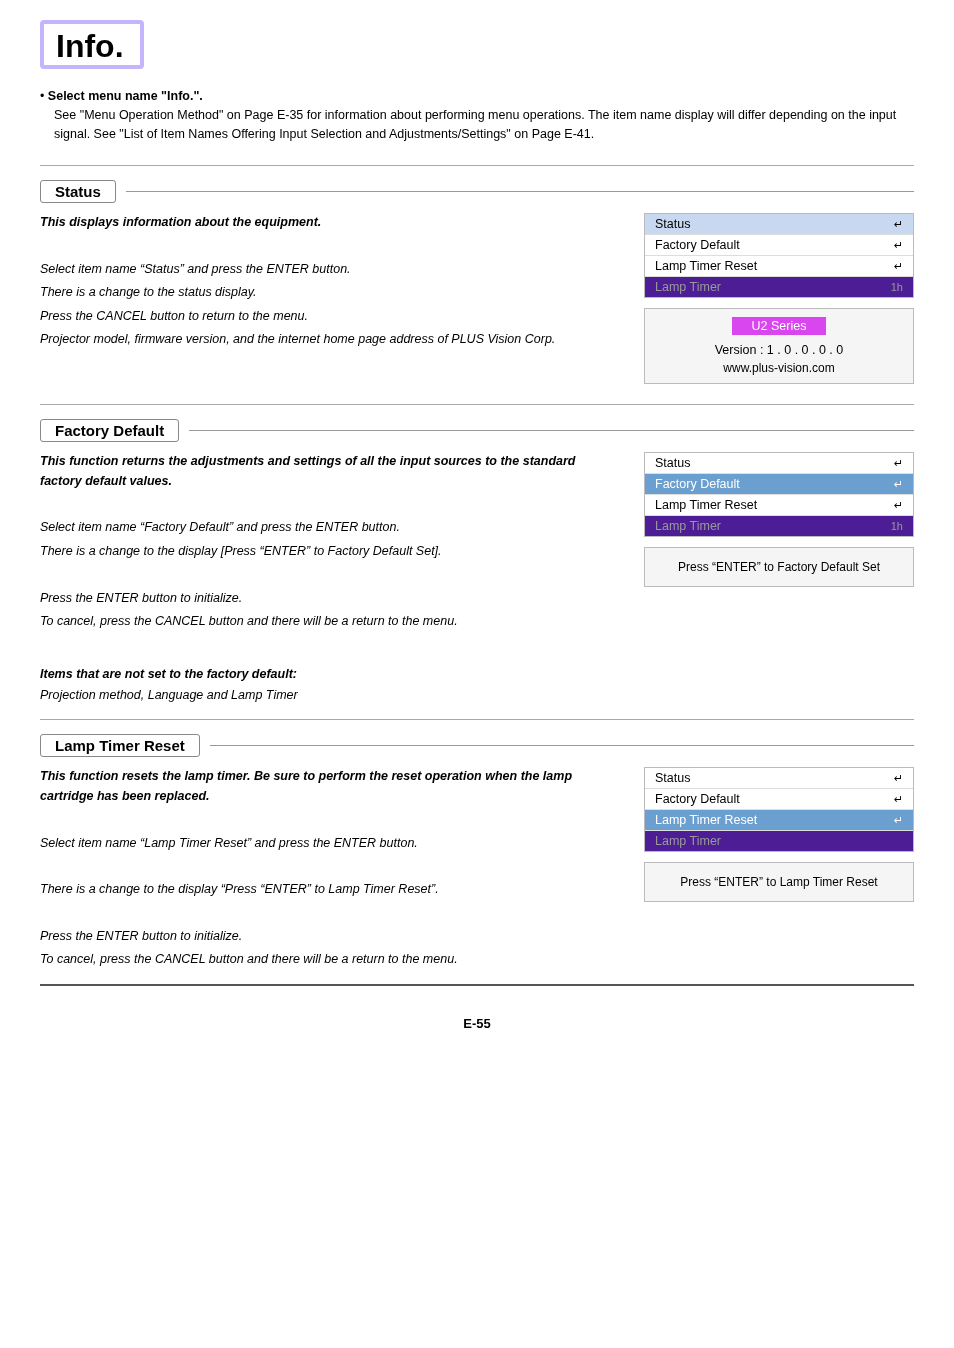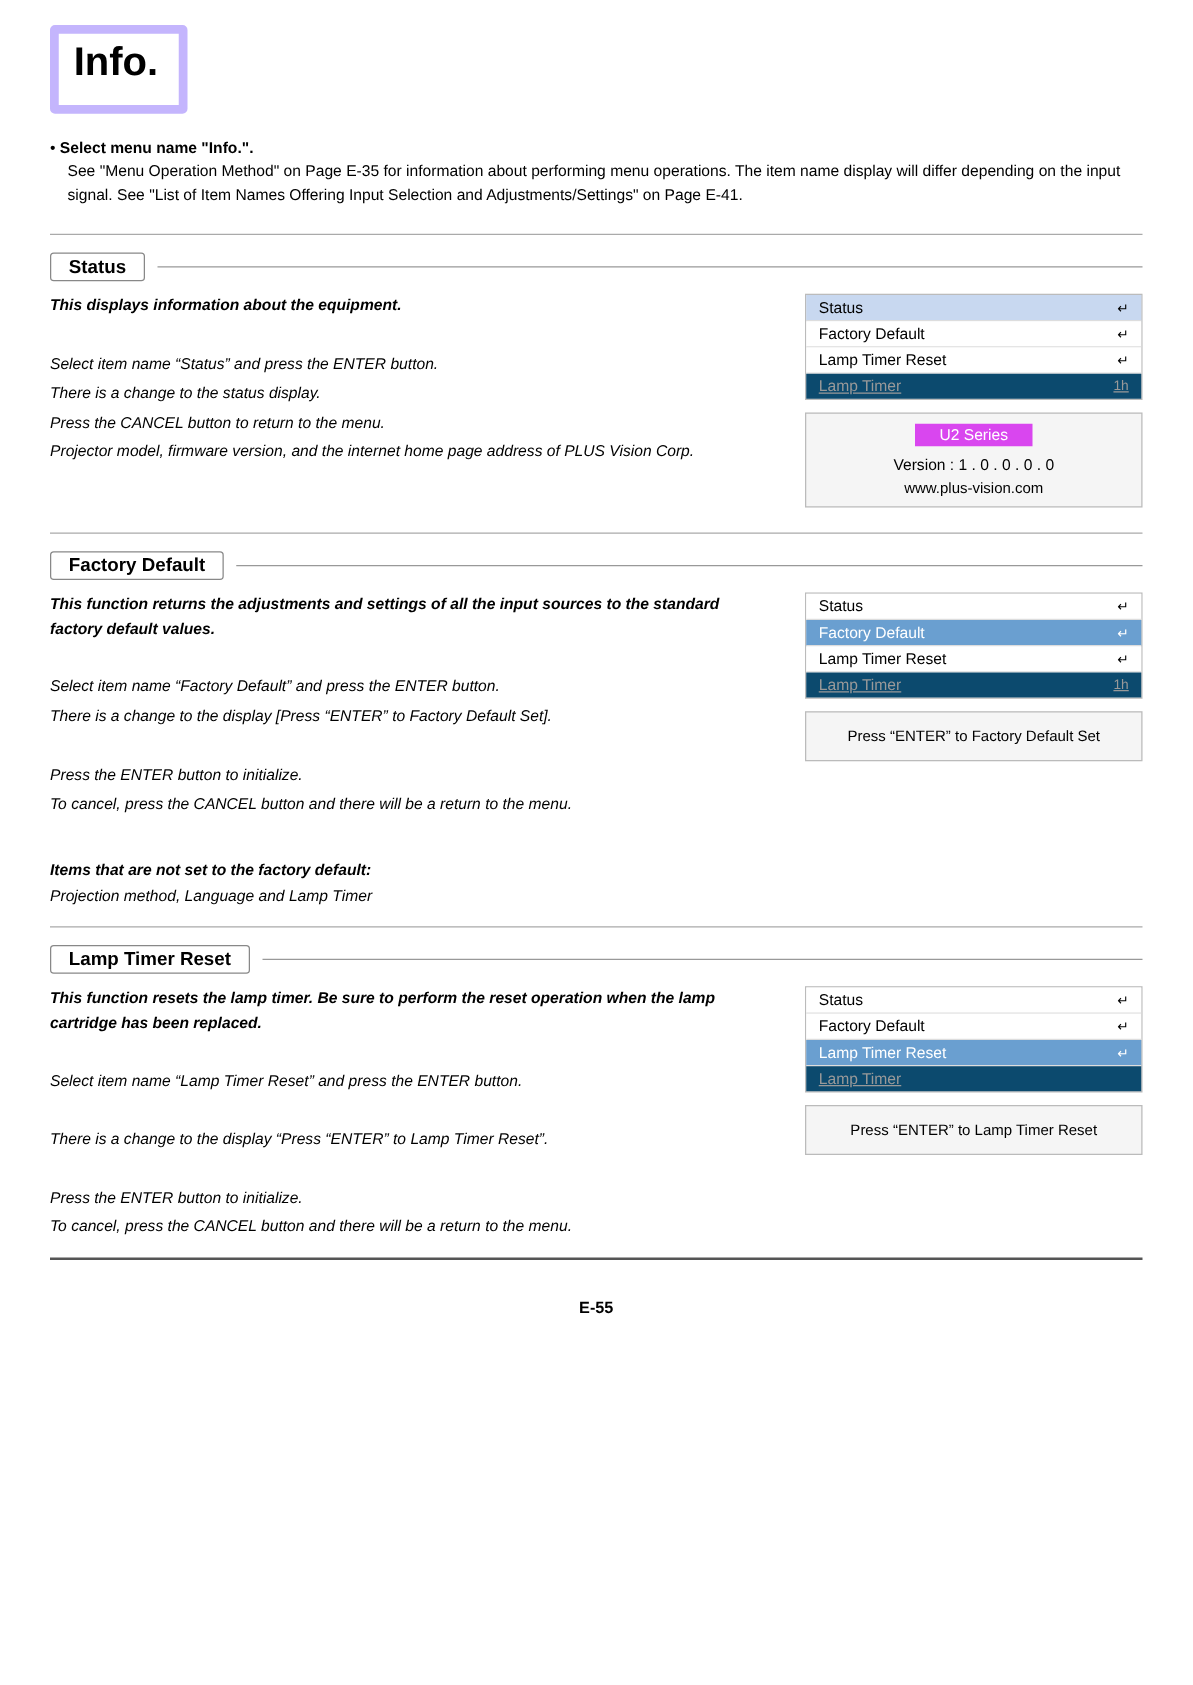--- a/index.html
+++ b/index.html
@@ -8,24 +8,24 @@
       font-size: 13px;
       background: #fff;
       color: #000;
       width: 954px;
       min-height: 1348px;
       padding: 20px 40px;
     }
 
     
     .page-title-box {
-      border: 7px solid #c4b5fd;
+      border: 4px solid #c4b5fd;
       border-radius: 4px;
       display: inline-block;
-      padding: 4px 16px 16px 12px;
+      padding: 4px 16px 0 12px;
       margin-bottom: 18px;
     }
     .page-title {
       font-size: 32px;
       font-weight: bold;
       color: #000;
     }
 
     
     .intro-section {
@@ -125,23 +125,22 @@
       font-weight: normal;
     }
     .menu-row.highlighted {
       background: #6a9fd0;
       color: #fff;
     }
     .menu-row.plain {
       background: #fff;
     }
     .menu-row.faded {
-      background: #0c4a6e;
+      background: #4c1d95;
       color: #999;
-      text-decoration: underline;
     }
     .enter-icon {
       font-size: 11px;
       color: inherit;
     }
 
     
     .u2-panel {
       border: 1px solid #bbb;
       background: #f5f5f5;

